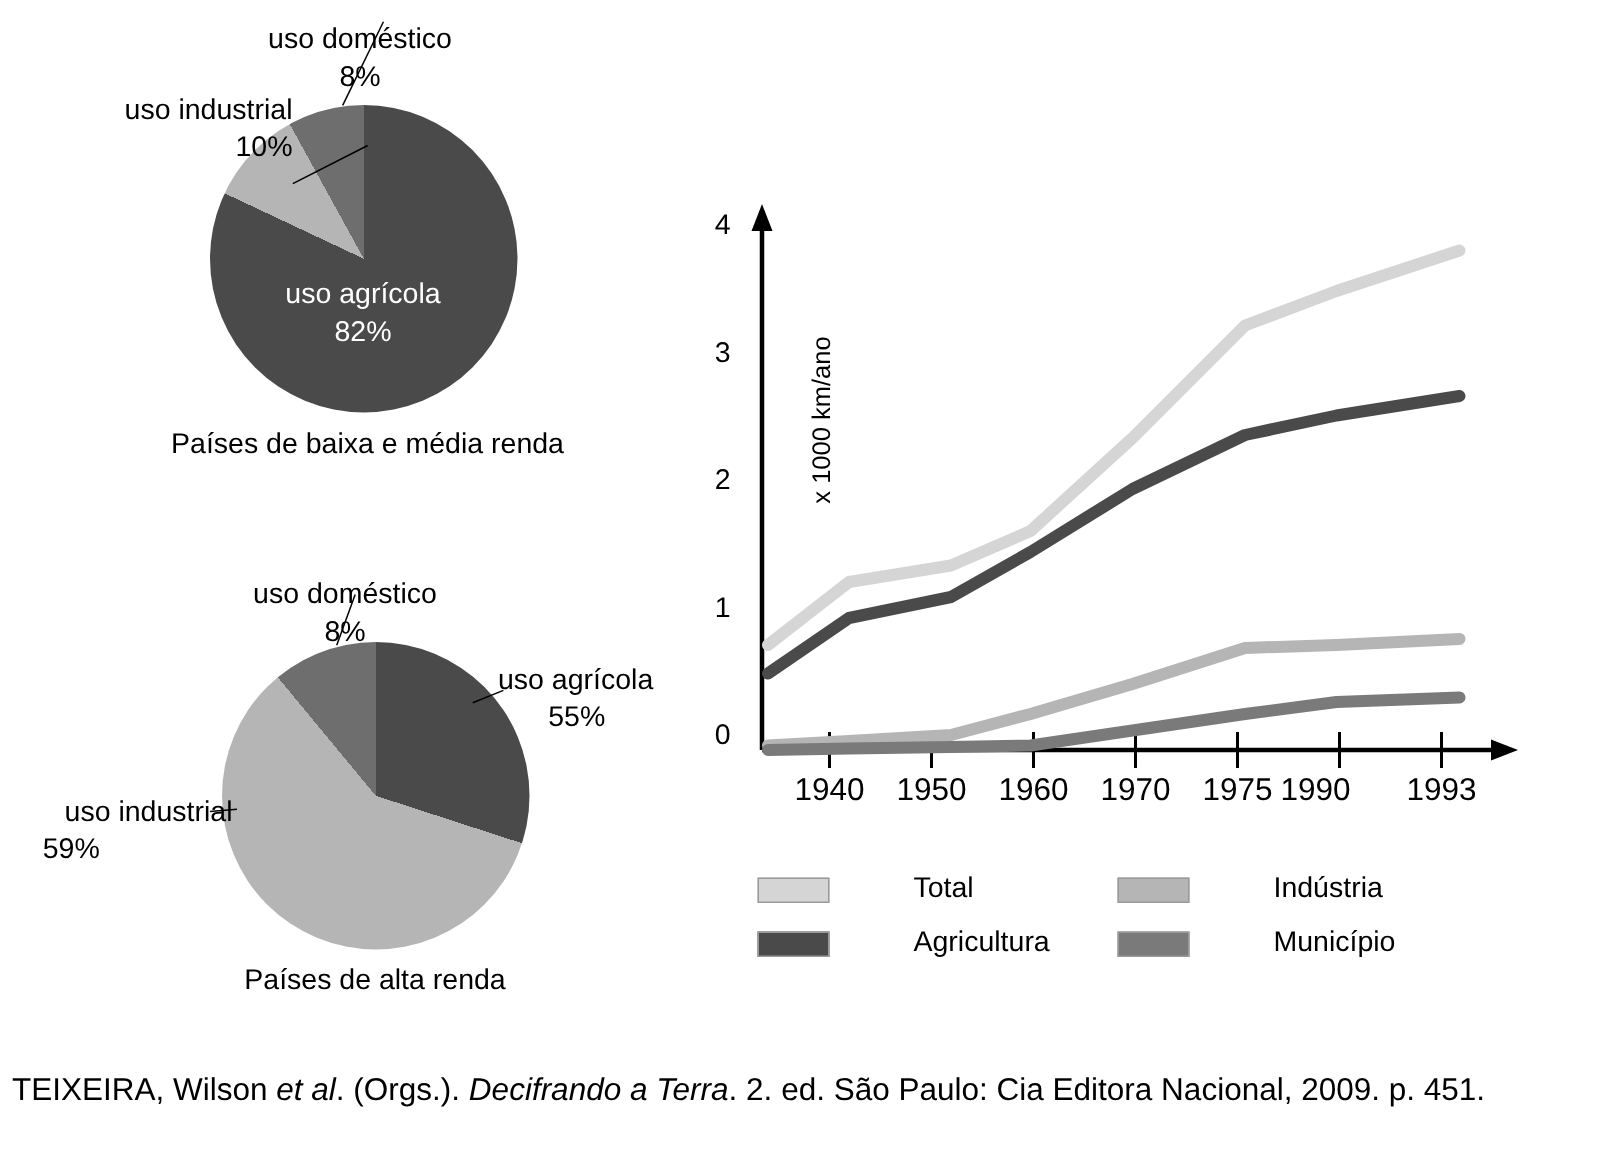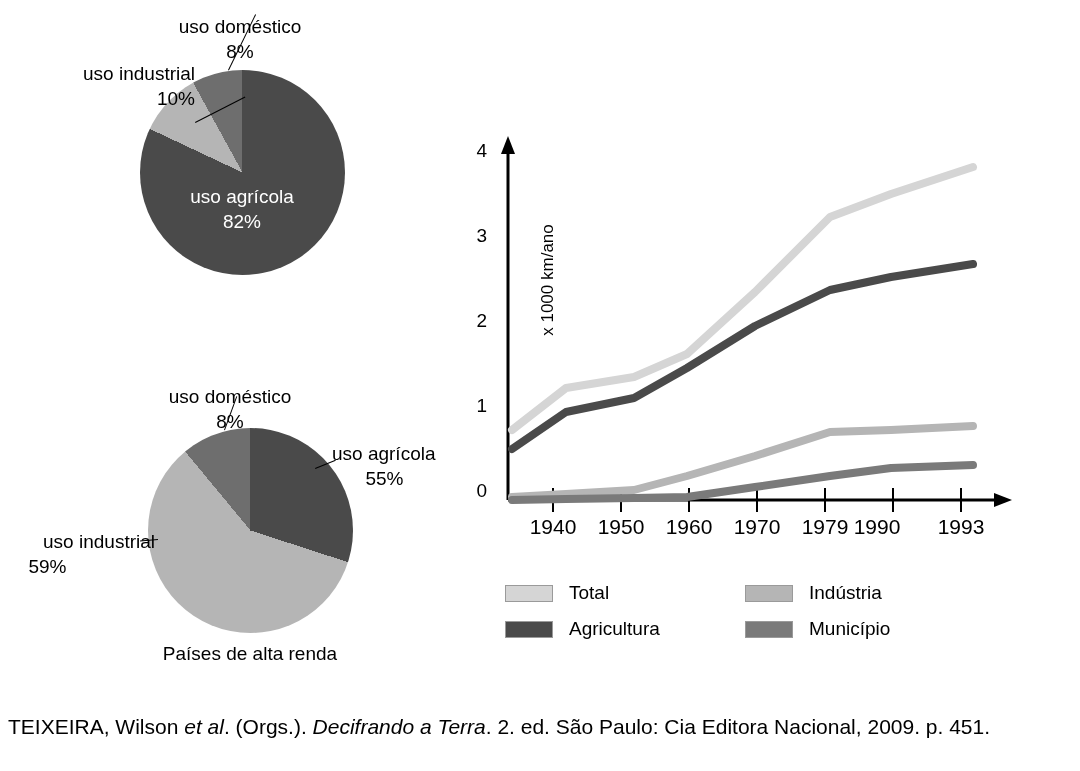--- a/index.html
+++ b/index.html
@@ -102,20 +102,21 @@
   }
   .legend-row {
     display: flex;
     align-items: center;
     margin-bottom: 14px;
   }
   .legend-item {
     display: flex;
     align-items: center;
     width: 240px;
+    gap: 40px;
   }
   .swatch {
     width: 46px;
     height: 15px;
     border: 1px solid #9a9a9a;
     margin-right: 16px;
   }
 
   
   .source {
@@ -153,20 +154,21 @@
     <div class="pie-label left" style="left:-105px; top:52px; width:200px; color:#000;">
       <span>uso industrial</span><br>
       <span>10%</span>
     </div>
 
     <div class="pie-label center" style="left:47px; top:175px; width:190px;">
       <span>uso agrícola</span><br>
       <span>82%</span>
     </div>
 
+    <div class="pie-caption" style="left:-15px; top:275px; width:320px;">Países de baixa e média renda</div>
   </div>
 
   <div class="pie-block" style="left:100px; top:380px; width:360px; height:300px;">
 
     <div class="pie" style="left:48px; top:48px; width:205px; height:205px;
                 background: conic-gradient(from 0deg,
                   #4a4a4a 0deg 108deg,
                   #b5b5b5 108deg 320.4deg,
                   #6e6e6e 320.4deg 360deg);"></div>
 
@@ -199,21 +201,21 @@
     <div class="ytick" style="left:8px; top:20px;">4</div>
     <div class="ytick" style="left:8px; top:105px;">3</div>
     <div class="ytick" style="left:8px; top:190px;">2</div>
     <div class="ytick" style="left:8px; top:275px;">1</div>
     <div class="ytick" style="left:8px; top:360px;">0</div>
 
     <div class="xtick" style="left:68px; top:395px;">1940</div>
     <div class="xtick" style="left:136px; top:395px;">1950</div>
     <div class="xtick" style="left:204px; top:395px;">1960</div>
     <div class="xtick" style="left:272px; top:395px;">1970</div>
-    <div class="xtick" style="left:340px; top:395px;">1979</div>
+    <div class="xtick" style="left:340px; top:395px;">1975</div>
     <div class="xtick" style="left:392px; top:395px;">1990</div>
     <div class="xtick" style="left:476px; top:395px;">1993</div>
 
     <svg width="580" height="420" viewBox="0 0 580 420" style="position:absolute; left:0; top:0;">
 
       <line x1="53" y1="380" x2="53" y2="28" stroke="#000" stroke-width="3"></line>
       <polygon points="53,16 46,34 60,34" fill="#000"></polygon>
 
       <line x1="53" y1="380" x2="545" y2="380" stroke="#000" stroke-width="3"></line>
       <polygon points="557,380 539,373 539,387" fill="#000"></polygon>

